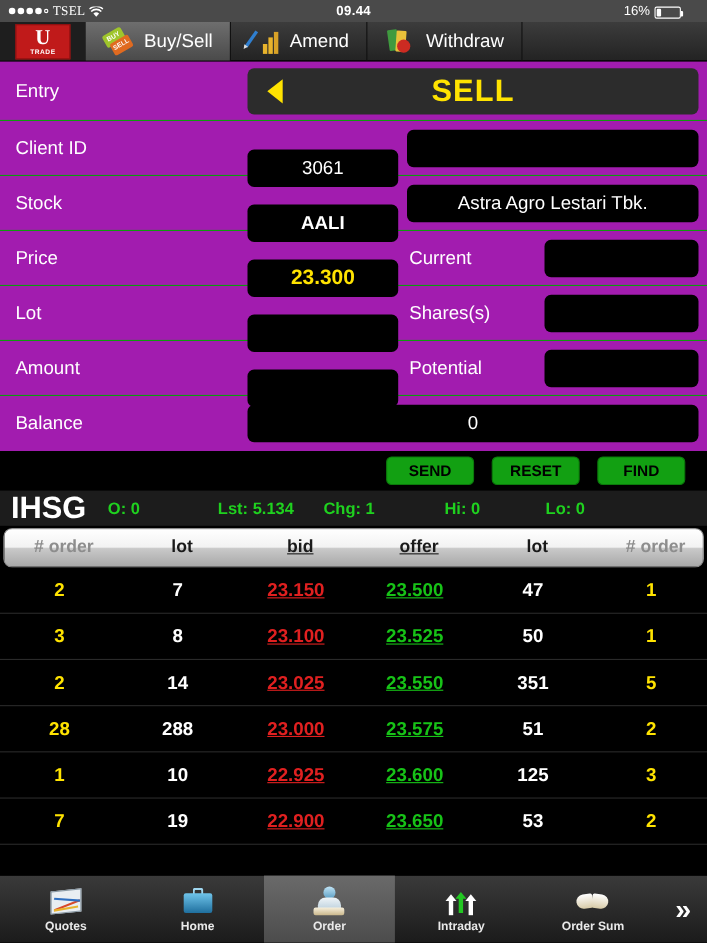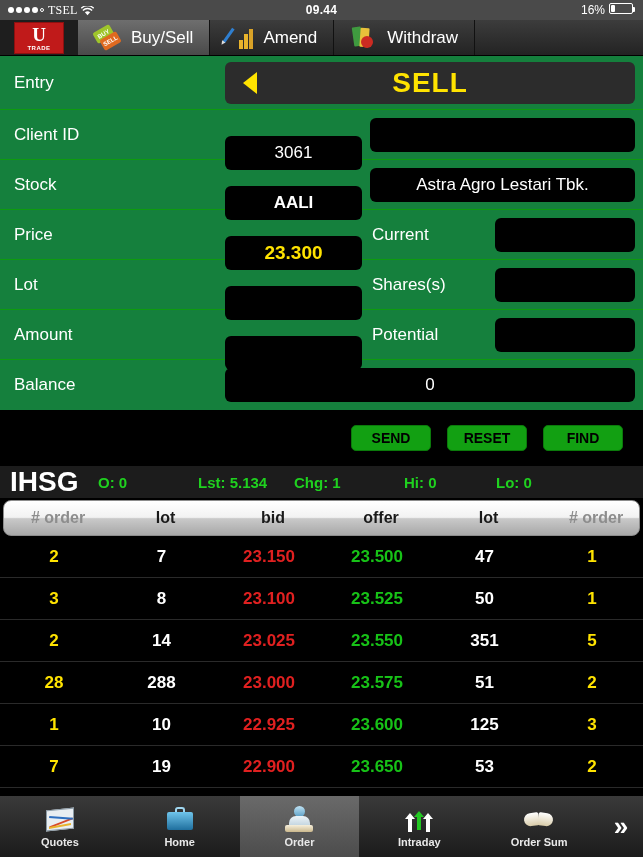--- a/index.html
+++ b/index.html
@@ -23,22 +23,22 @@
   .dots { display: flex; gap: 2px; align-items: center; }
   .dot { width: 6px; height: 6px; border-radius: 50%; background: #fff; }
   .dot.empty { background: transparent; border: 1px solid #fff; width: 4px; height: 4px; }
   .carrier { font-size: 12px; letter-spacing: .2px; font-family: Liberation Serif, serif; }
   .wifi { display: inline-block; width: 13px; height: 10px; position: relative; }
   .sb-center {
     position: absolute; left: 0; right: 0; text-align: center;
     font-size: 12px; font-weight: bold; letter-spacing: .3px;
   }
   .sb-right {
-    margin-left: auto; padding-right: 10px; display: flex;
-    align-items: flex-start; gap: 4px; font-size: 12px; position: relative; z-index: 2;
+    margin-left: auto; padding-right: 24px; display: flex;
+    align-items: flex-end; gap: 4px; font-size: 12px; position: relative; z-index: 2;
   }
   .batt { width: 24px; height: 11px; border: 1px solid #fff; border-radius: 2px; position: relative; }
   .batt::after {
     content: ""; position: absolute; right: -3px; top: 3px;
     width: 2px; height: 5px; background: #fff; border-radius: 0 1px 1px 0;
   }
   .batt-fill { position: absolute; left: 1px; top: 1px; bottom: 1px; background: #fff; border-radius: 1px; }
 
   
   .topbar {
@@ -82,21 +82,21 @@
   .pencil::after { content:""; position:absolute; bottom:-3px; left:-1px; border-left:2.5px solid transparent;
                    border-right:2.5px solid transparent; border-top:4px solid #ddd; }
 
   
   .bk { position: absolute; border-radius: 1px; }
   .bk1 { width: 9px; height: 19px; background: #3f9a3f; left: 3px; top: 2px; transform: rotate(-8deg); }
   .bk2 { width: 9px; height: 19px; background: #e8c13a; left: 10px; top: 3px; transform: rotate(4deg); }
   .bk3 { width: 12px; height: 12px; border-radius: 50%; background: #cc2b22; left: 11px; top: 11px; }
 
   
-  .form { background: #15803d; padding: 0; }
+  .form { background: #a21caf; padding: 0; }
   .frow {
     height: 50px; display: flex; align-items: center;
     border-bottom: 1px solid #0e9b0e;
     padding: 0 8px 0 14px;
   }
   .frow:last-child { border-bottom: none; }
   .flabel { color: #fff; font-size: 17px; width: 211px; flex: 0 0 211px; }
   .fmid { color: #fff; font-size: 17px; width: 122px; flex: 0 0 122px; padding-left: 10px; }
   .fbox {
     background: #000; border-radius: 6px; height: 34px;
@@ -120,21 +120,21 @@
     border-top: 11px solid transparent; border-bottom: 11px solid transparent;
     border-right: 14px solid #ffe300;
   }
   .entry-text {
     position: absolute; left: 0; right: 0; text-align: center;
     color: #ffe300; font-size: 28px; font-weight: bold; letter-spacing: 1px;
   }
 
   
   .actions {
-    background: #000; height: 56px;
+    background: #000; height: 36px;
     display: flex; align-items: center; justify-content: flex-end;
     gap: 16px; padding-right: 20px;
   }
   .abtn {
     background: #12a012; color: #000; font-size: 14px; font-weight: bold;
     border: 1px solid #0b7a0b; border-radius: 5px;
     width: 80px; height: 26px;
     display: flex; align-items: center; justify-content: center;
   }
 
@@ -160,21 +160,21 @@
   .obhead div { text-align: center; font-size: 16px; font-weight: bold; color: #1a1a1a; }
   .obhead .muted { color: #8d8d8d; }
   .obbody { background: #000; }
   .obrow {
     height: 42px; display: flex; align-items: center;
     border-bottom: 1px solid #2a2a2a;
   }
   .obrow div { text-align: center; font-size: 17px; font-weight: bold; }
   .c-ord { flex: 0 0 108px; }
   .c-lot { flex: 0 0 107px; }
-  .c-px  { flex: 0 0 108px; }
+  .c-px  { flex: 0 0 108px; text-decoration: underline; }
   .yel { color: #ffe300; }
   .wht { color: #ffffff; }
   .red { color: #e02020; }
   .grn { color: #17c217; }
 
   
   .bottombar {
     position: absolute; left: 0; bottom: 0; width: 643px; height: 62px;
     background: linear-gradient(to bottom, #3a3a3a, #1b1b1b);
     border-top: 1px solid #000;

